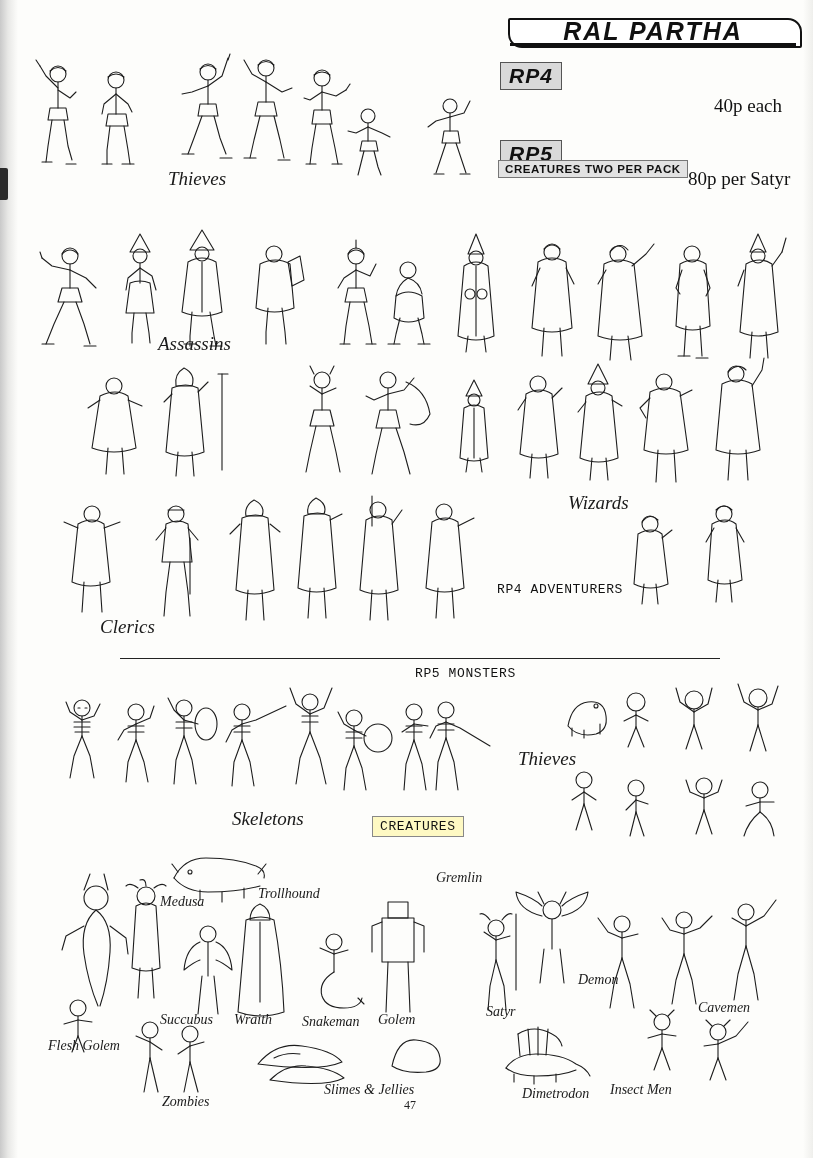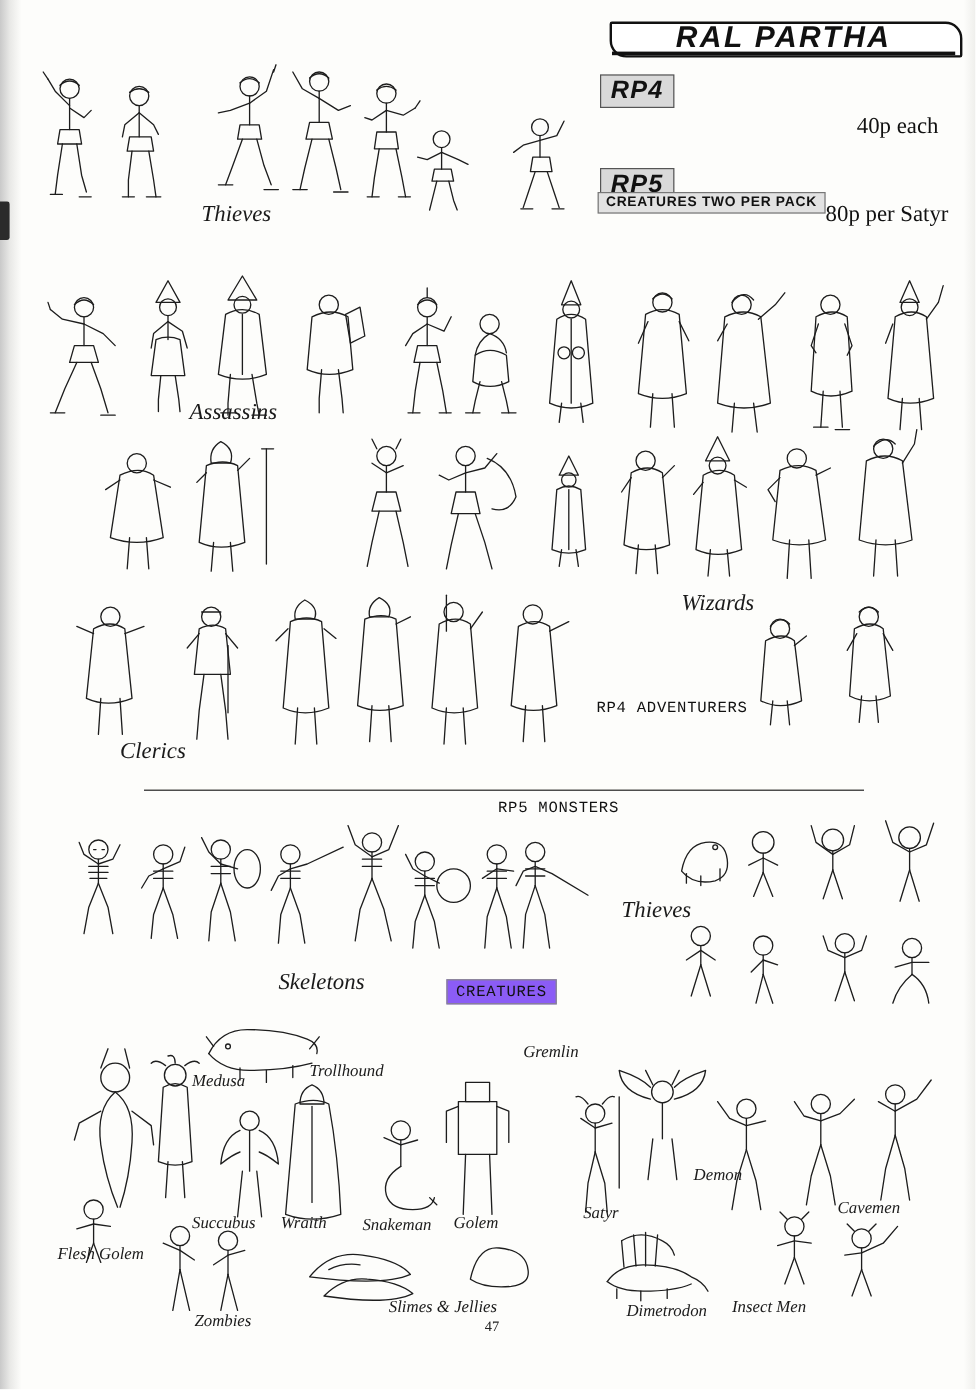--- a/index.html
+++ b/index.html
@@ -125,21 +125,21 @@
   }
   .plain-label {
     position: absolute;
     font-family: Liberation Mono, monospace;
     font-size: 13px;
     letter-spacing: 0.6px;
     color: #111;
     white-space: nowrap;
   }
   .plain-label.boxed {
-    background: #8b5cf6;
+    background: #fef9c3;
     border: 1px solid #888;
     padding: 2px 7px;
   }
   .divider {
     position: absolute;
     background: #222;
     height: 1px;
   }
   .page-number {
     position: absolute;

